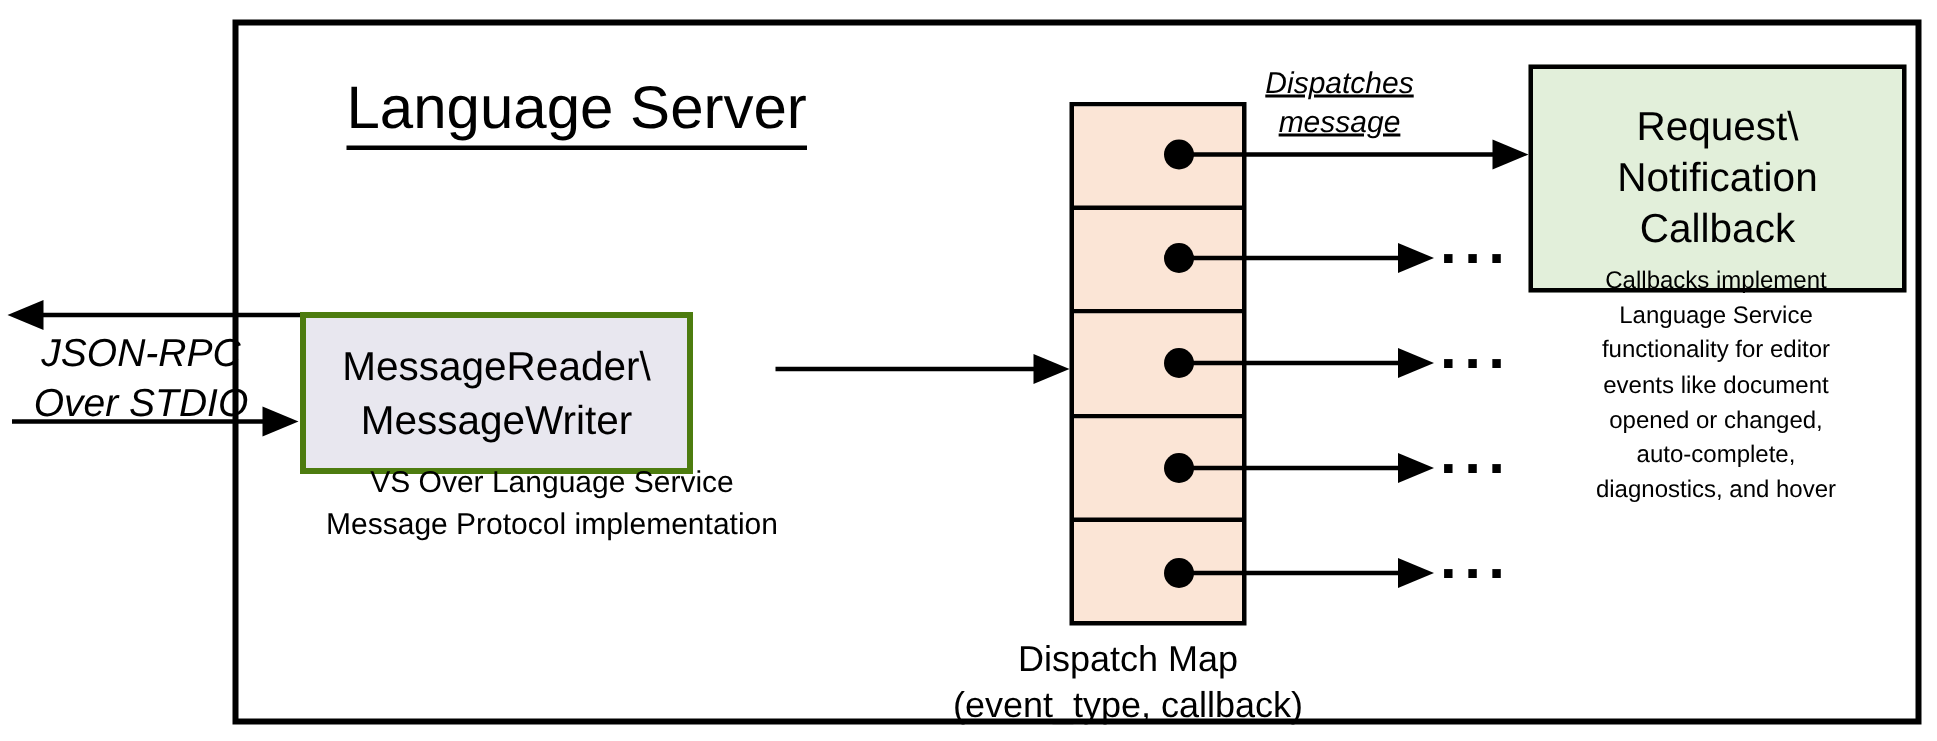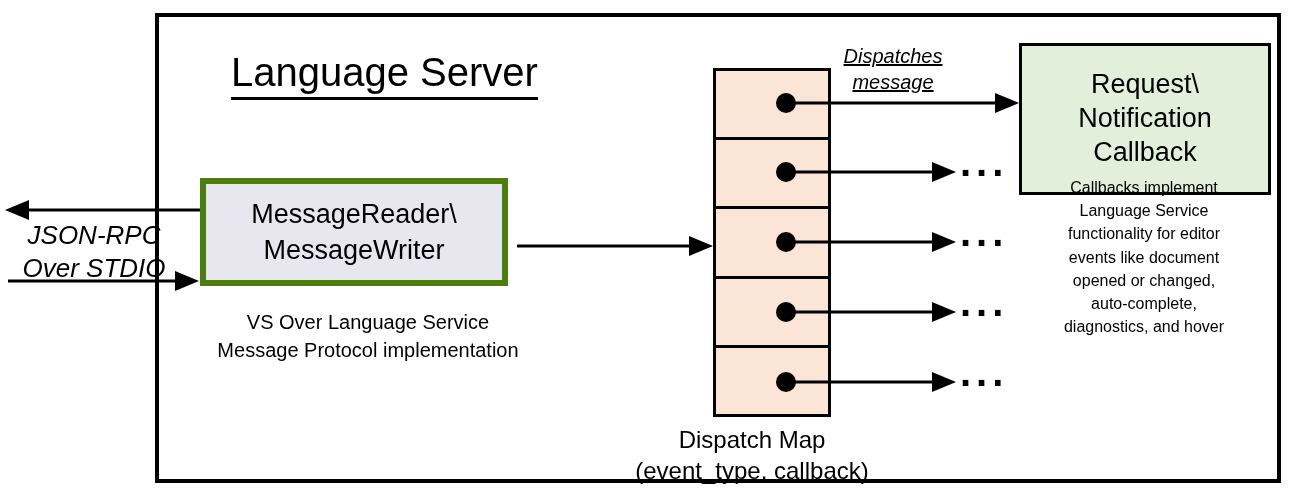--- a/index.html
+++ b/index.html
@@ -34,24 +34,24 @@
     line-height: 1.1;
     border-bottom: 3px solid #000;
     padding-bottom: 3px;
     display: inline-block;
   }
   .io-label {
     left: 18px; top: 219px; width: 152px;
     font-size: 26px; line-height: 1.26;
   }
   .reader-box {
-    left: 200px; top: 178px;
-    width: 308px; height: 108px;
-    box-sizing: border-box;
-    border: 6px solid #4d7c0f;
+    left: 200px; top: 208px;
+    width: 262px; height: 108px;
+    box-sizing: border-box;
+    border: 4px solid #4d7c0f;
     background: var(--lavender, #e8e7ef);
     display: flex; align-items: center; justify-content: center;
     font-size: 27px; line-height: 1.35;
   }
   .reader-caption {
     left: 168px; top: 308px; width: 400px;
     font-size: 20px; line-height: 1.42;
   }
   .lookup-label {
     left: 515px; top: 157px; width: 180px;

